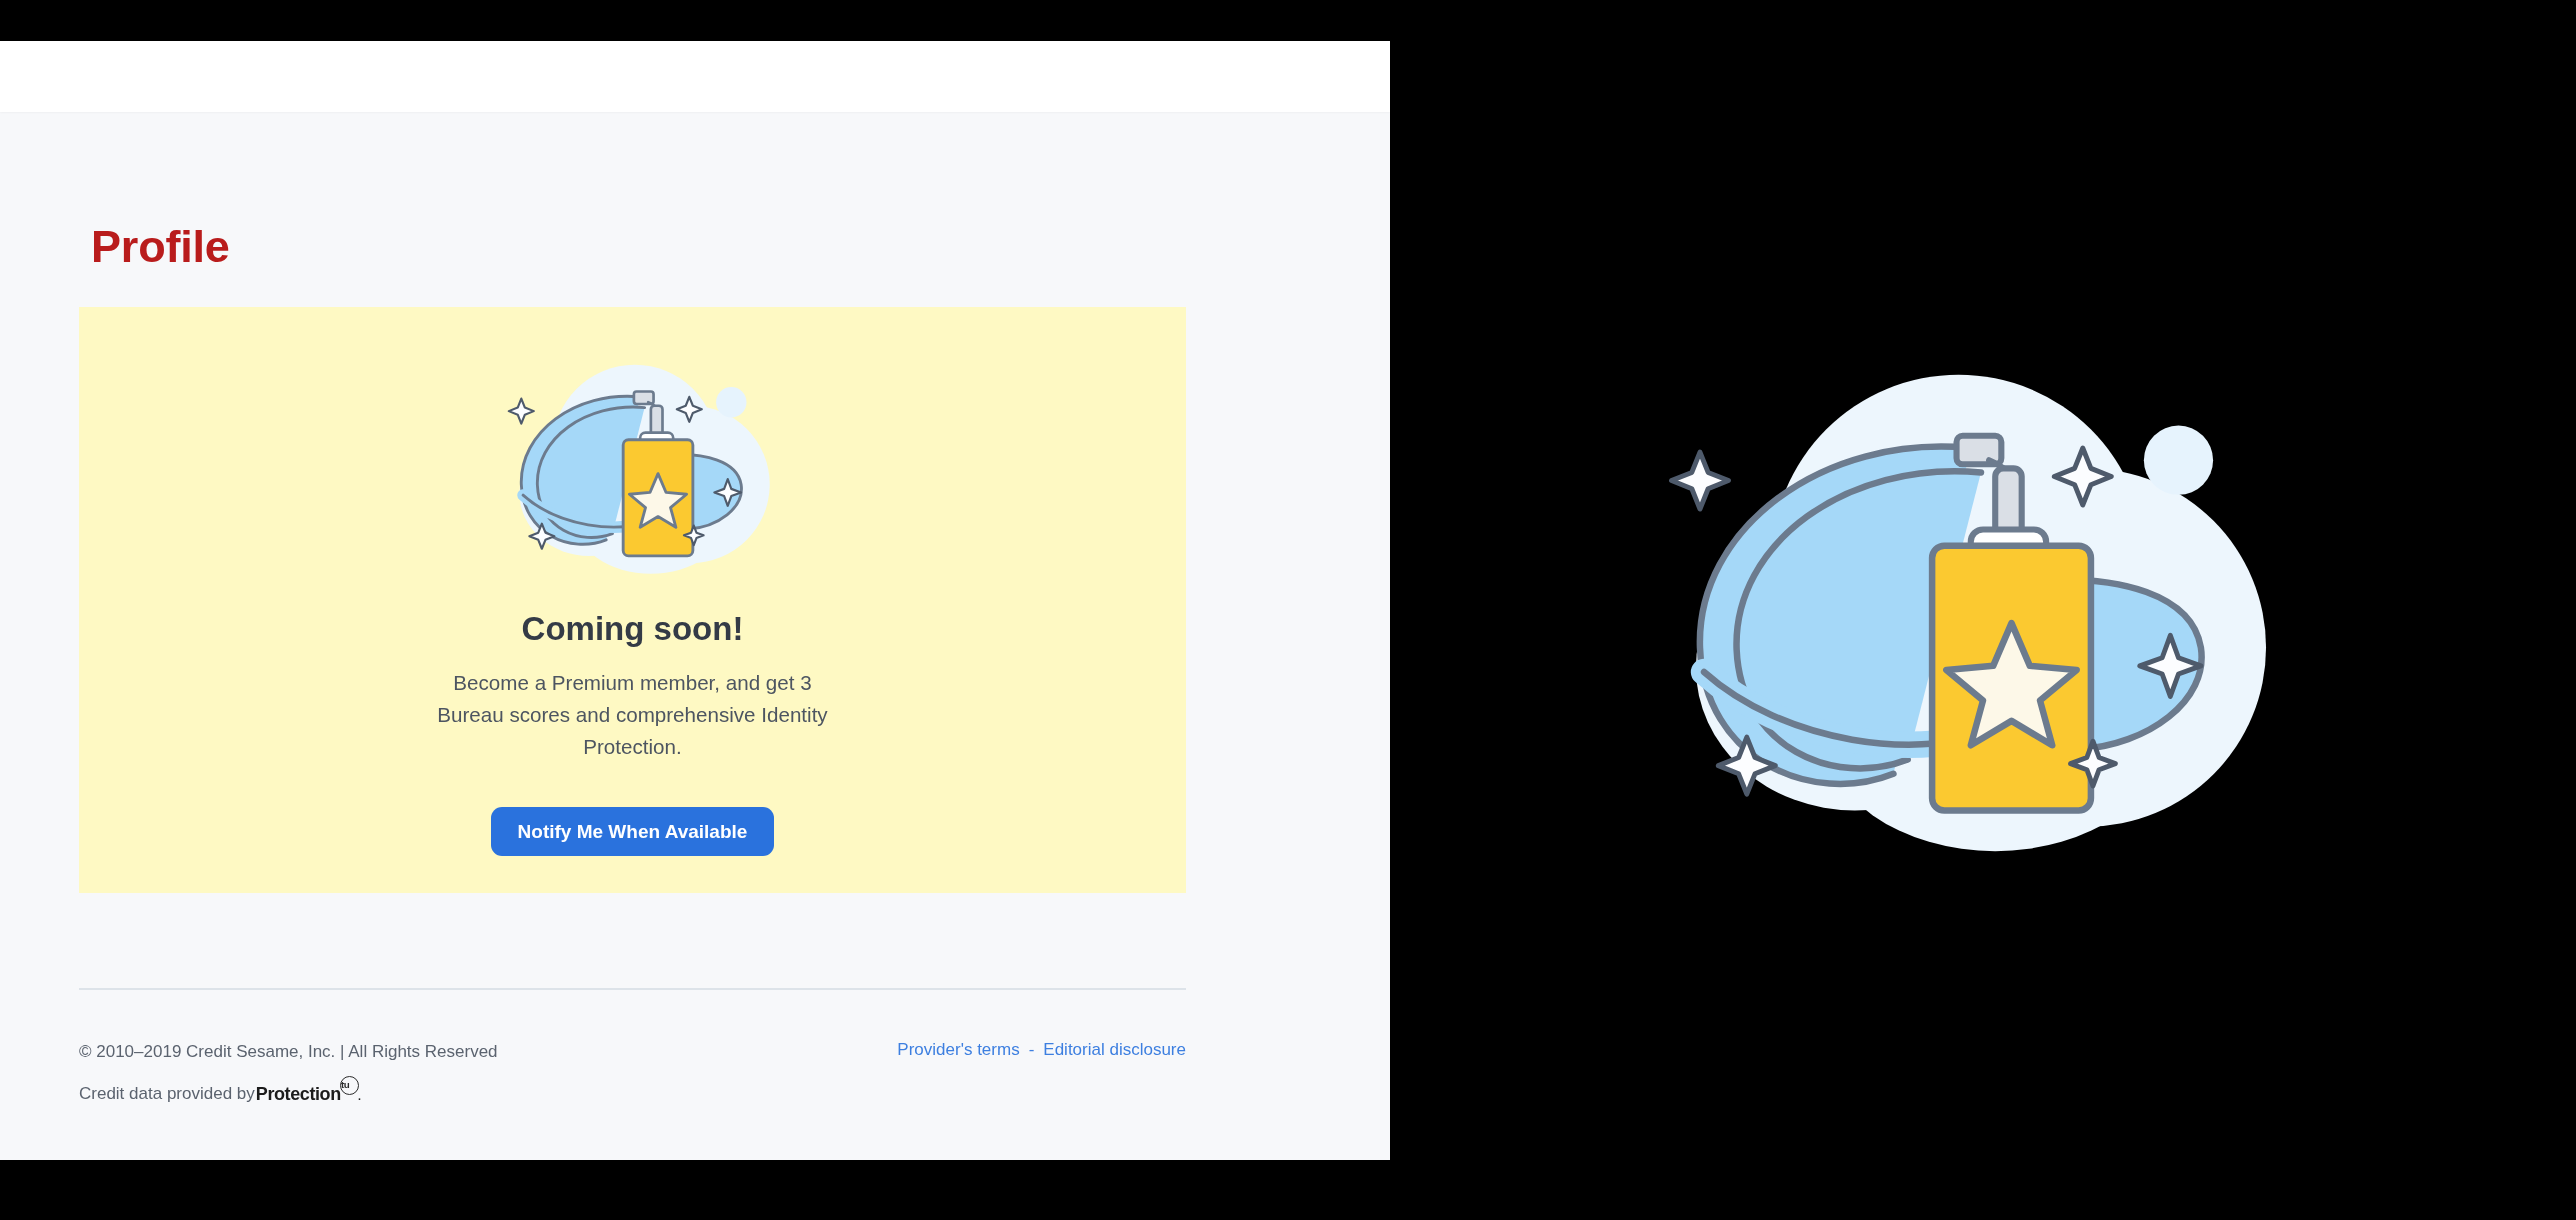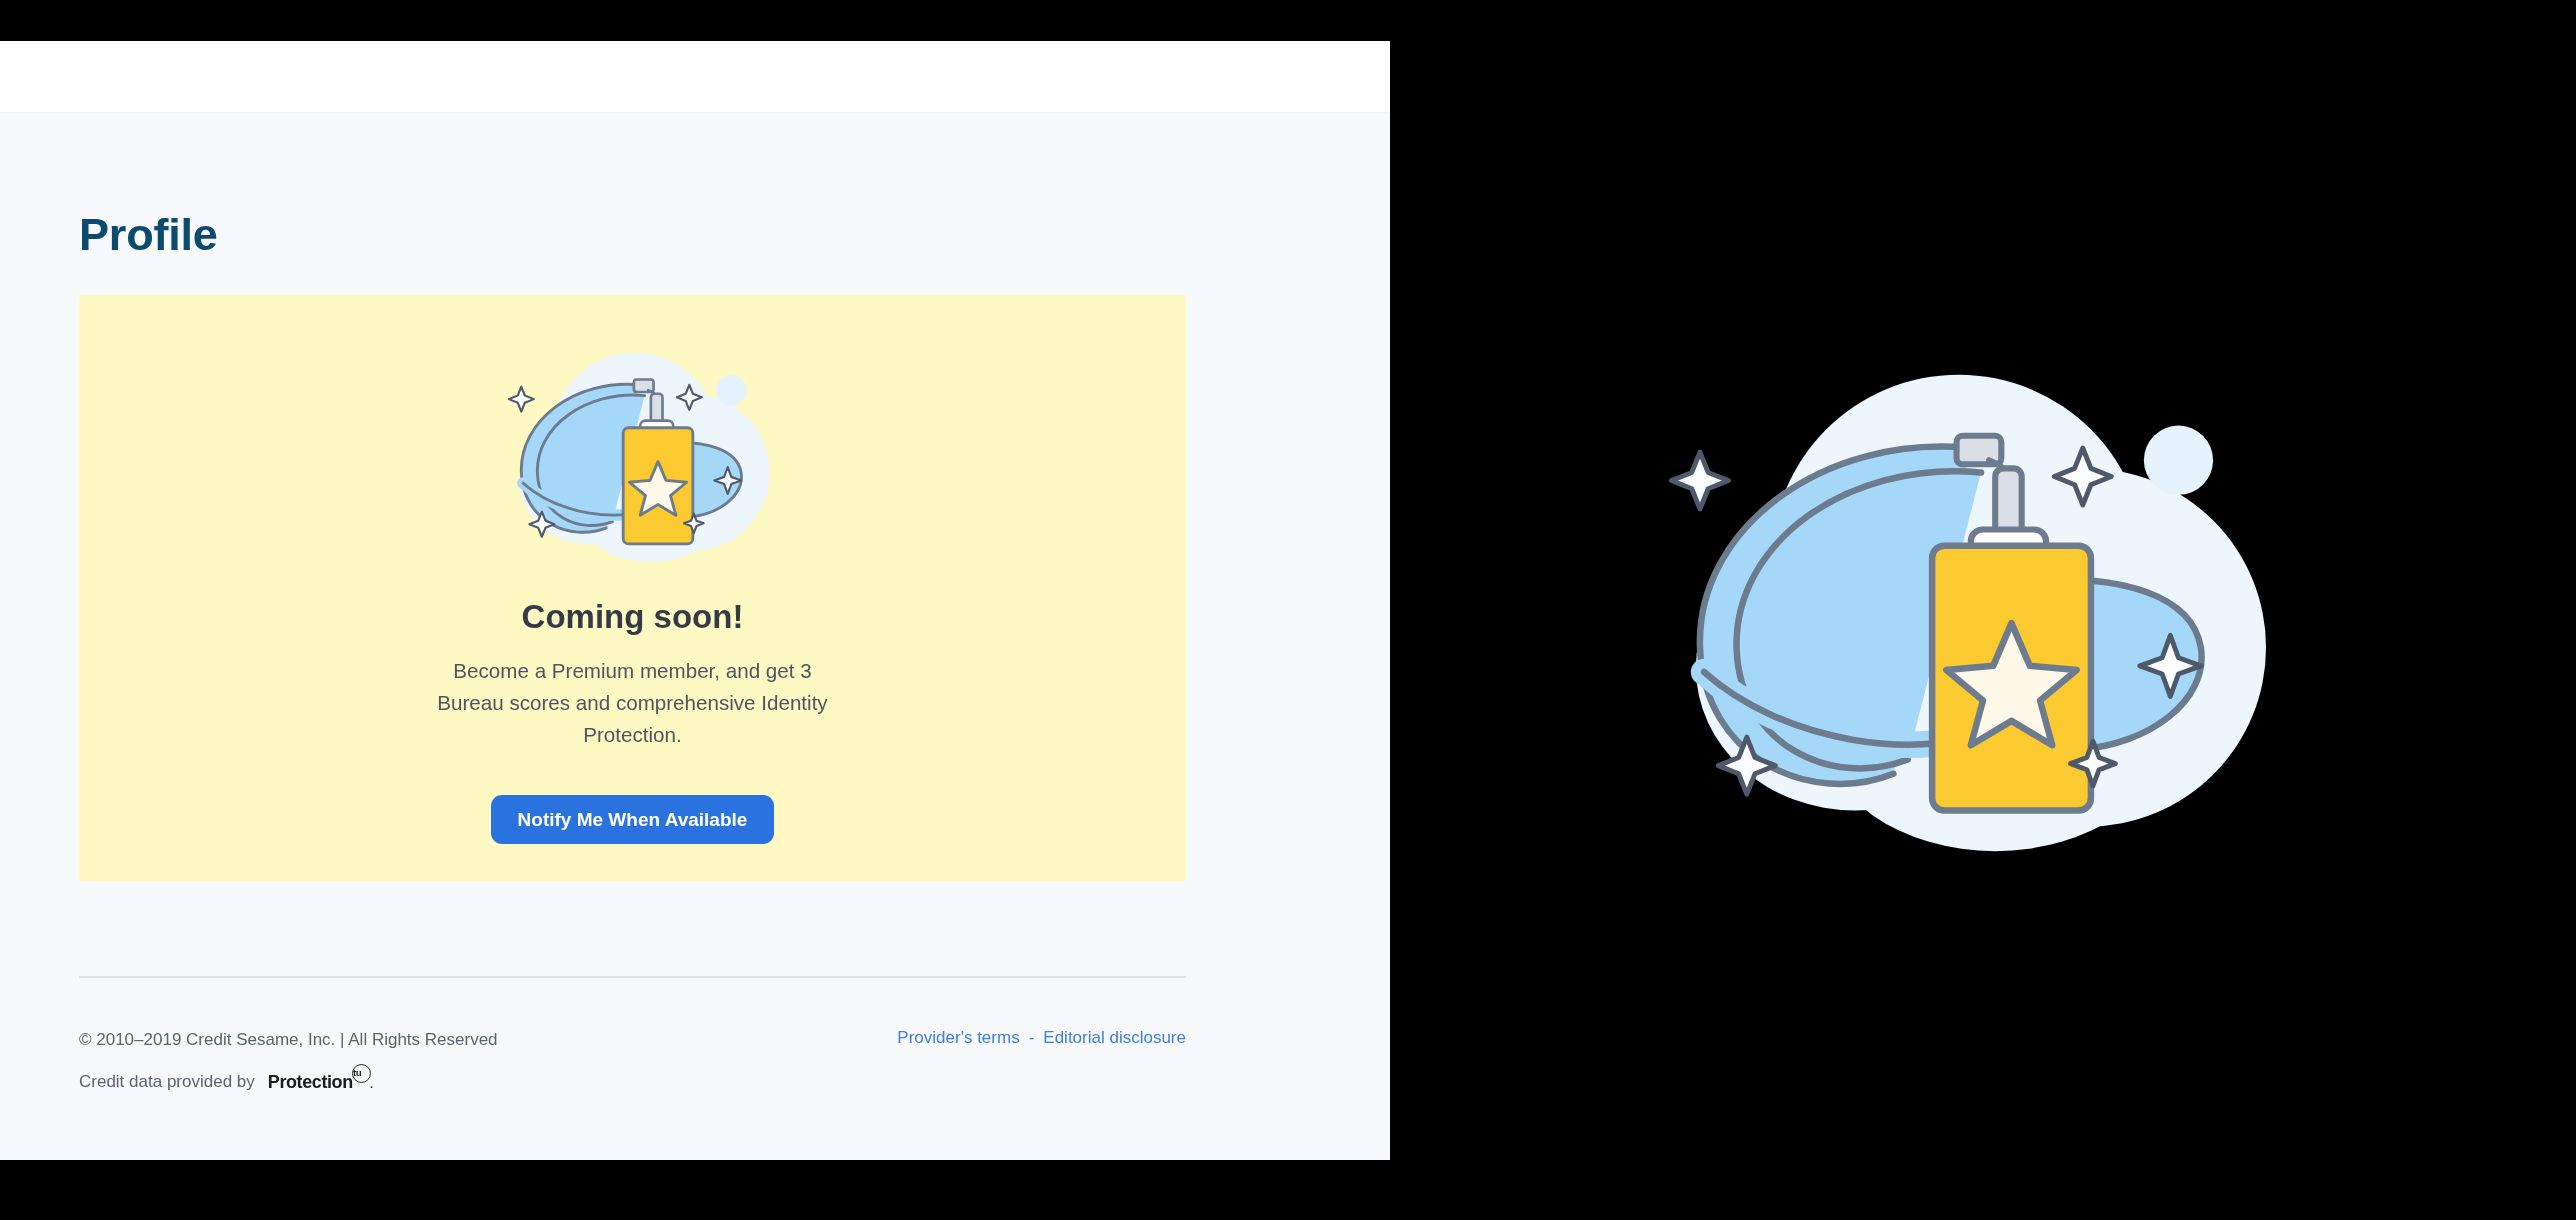--- a/index.html
+++ b/index.html
@@ -40,25 +40,25 @@
 
   
   #content-column {
     position: absolute;
     left: 79px;
     top: 71px;
     width: 1107px;
   }
 
   #page-title {
-    margin: 0;
+    margin: 12px;
     padding-top: 98px;
     font-size: 45px;
     font-weight: 700;
-    color: #0c4a6e;
+    color: #b91c1c;
     letter-spacing: -0.2px;
     line-height: 1.1;
   }
 
   
   #tabs-bar {
     position: relative;
     margin-top: 52px;
     height: 50px;
     border-bottom: 1.8px solid #e3e7eb;
@@ -160,21 +160,21 @@
   }
   .footer-copy {
     font-size: 17px;
     color: #5b636f;
     line-height: 1.2;
   }
   #footer-credit-line {
     margin-top: 21.5px;
     display: flex;
     align-items: flex-end;
-    gap: 13px;
+    gap: 1px;
   }
   #transunion-logo {
     display: inline-flex;
     align-items: flex-start;
     font-weight: 700;
     font-size: 18px;
     color: #1c1c1c;
     letter-spacing: -0.4px;
     position: relative;
     top: 0.9px;

